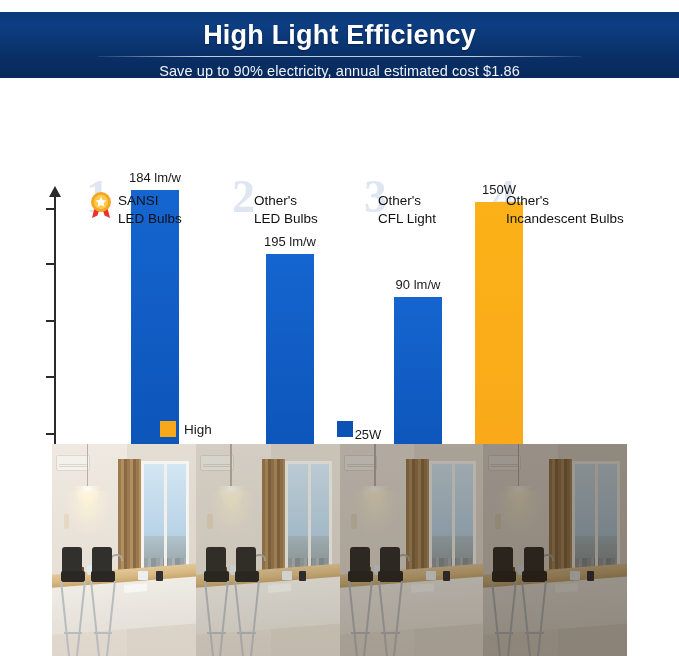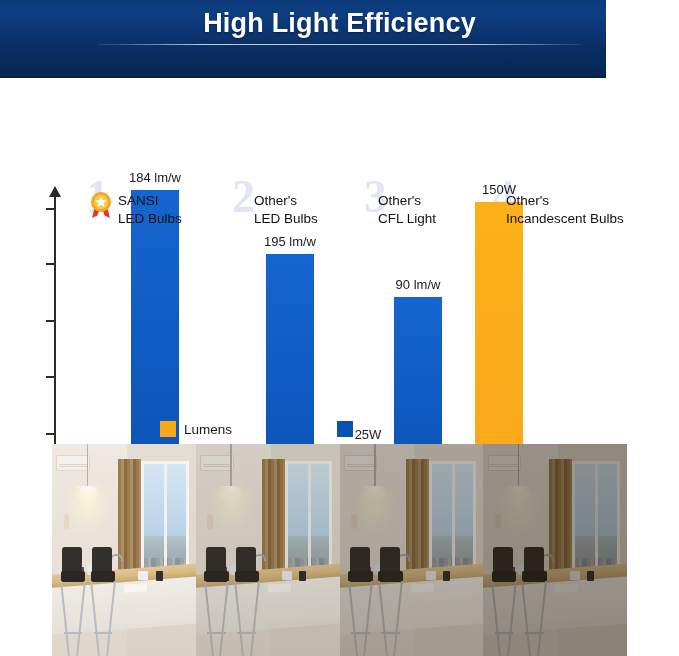--- a/index.html
+++ b/index.html
@@ -11,22 +11,22 @@
     width: 679px;
     height: 656px;
     font-family: "Liberation Sans", sans-serif;
     overflow: hidden;
     position: relative;
   }
 
   
   .banner {
     position: absolute;
-    left: 0; top: 0;
-    width: 606px;
+    left: 0; top: 12px;
+    width: 679px;
     height: 78px;
     background: linear-gradient(180deg, #0b3a7a 0%, #0d3e82 18%, #0a3068 55%, #072553 100%);
     overflow: hidden;
   }
   .banner-title {
     position: absolute;
     left: 0; top: 6px;
     width: 679px;
     text-align: center;
     color: #ffffff;
@@ -244,20 +244,21 @@
   .stool1 { left:6%; }
   .stool2 { left:27%; }
   .dim    { position:absolute; inset:0; pointer-events:none; }
 </style>
 </head>
 <body>
 
 <div class="banner">
   <div class="banner-title">High Light Efficiency</div>
   <div class="banner-rule"></div>
+  <div class="banner-sub">Save up to 90% electricity, annual estimated cost $1.86</div>
   <div class="banner-bottom-edge"></div>
 </div>
 
 <div class="chart">
 
   <div class="y-arrow"></div>
   <div class="y-axis"></div>
   <div class="x-axis"></div>
   <div class="x-arrow"></div>
   <div class="tick" style="top:130px"></div>
@@ -321,21 +322,21 @@
   <div class="bar-label" style="left:344px; top:349px; width:48px">25W</div>
   <div class="bar-rect bar-blue" style="left:394px; top:219px; height:192px"></div>
   <div class="bar-label" style="left:372px; top:199px; width:92px">90 lm/w</div>
 
   <div class="bar-rect bar-orange" style="left:475px; top:124px; height:287px"></div>
   <div class="bar-label" style="left:471px; top:104px; width:56px">150W</div>
   <div class="bar-rect bar-blue" style="left:524px; top:386px; height:25px"></div>
   <div class="bar-label" style="left:502px; top:366px; width:92px">10 lm/w</div>
 
   <div class="legend-swatch" style="left:160px; top:343px; background:#f9a81a"></div>
-  <div class="legend-text" style="left:184px; top:344px">Lumens</div>
+  <div class="legend-text" style="left:184px; top:344px">High</div>
   <div class="legend-swatch" style="left:337px; top:343px; background:#0b52b5"></div>
 </div>
 
 <div class="photos">
 
   <div class="photo">
     <div class="scene">
       <div class="wall-left"></div>
         <div class="wall-right"></div>
       <div class="ac-unit"></div>

